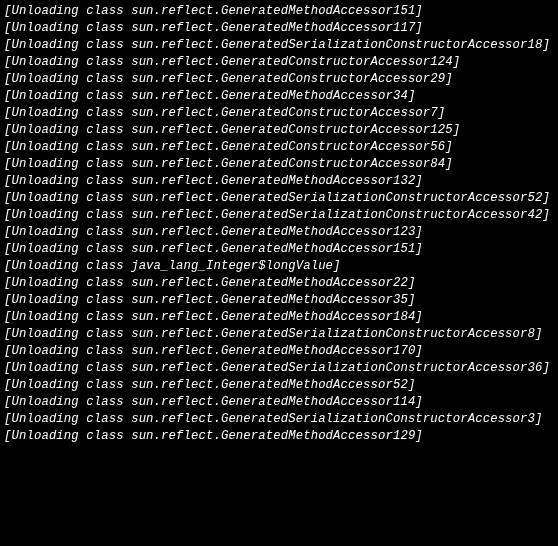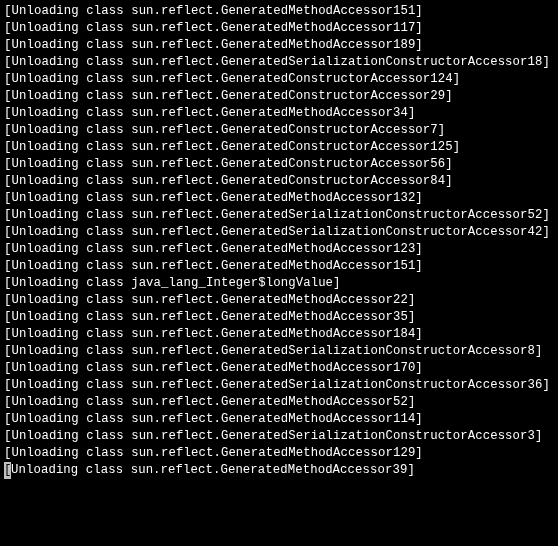--- a/index.html
+++ b/index.html
@@ -15,36 +15,36 @@
     font-size: 12.3px;
     line-height: 17px;
     color: #fff;
     background: #000;
     padding: 3px 4px;
     white-space: nowrap;
     letter-spacing: 0.1px;
   }
   .line {
     display: block;
+    font-style: italic;
   }
   .cursor-line .cursor {
     display: inline-block;
     background: #c0c0c0;
     color: #000;
     width: 7px;
     text-align: center;
   }
 </style>
 </head>
 <body>
 
 <div class="terminal" id="term">
     <div class="line">[Unloading class sun.reflect.GeneratedMethodAccessor151]</div>
     <div class="line">[Unloading class sun.reflect.GeneratedMethodAccessor117]</div>
-    <div class="line">[Unloading class sun.reflect.GeneratedMethodAccessor189]</div>
     <div class="line">[Unloading class sun.reflect.GeneratedSerializationConstructorAccessor18]</div>
     <div class="line">[Unloading class sun.reflect.GeneratedConstructorAccessor124]</div>
     <div class="line">[Unloading class sun.reflect.GeneratedConstructorAccessor29]</div>
     <div class="line">[Unloading class sun.reflect.GeneratedMethodAccessor34]</div>
     <div class="line">[Unloading class sun.reflect.GeneratedConstructorAccessor7]</div>
     <div class="line">[Unloading class sun.reflect.GeneratedConstructorAccessor125]</div>
     <div class="line">[Unloading class sun.reflect.GeneratedConstructorAccessor56]</div>
     <div class="line">[Unloading class sun.reflect.GeneratedConstructorAccessor84]</div>
     <div class="line">[Unloading class sun.reflect.GeneratedMethodAccessor132]</div>
     <div class="line">[Unloading class sun.reflect.GeneratedSerializationConstructorAccessor52]</div>
@@ -55,14 +55,13 @@
     <div class="line">[Unloading class sun.reflect.GeneratedMethodAccessor22]</div>
     <div class="line">[Unloading class sun.reflect.GeneratedMethodAccessor35]</div>
     <div class="line">[Unloading class sun.reflect.GeneratedMethodAccessor184]</div>
     <div class="line">[Unloading class sun.reflect.GeneratedSerializationConstructorAccessor8]</div>
     <div class="line">[Unloading class sun.reflect.GeneratedMethodAccessor170]</div>
     <div class="line">[Unloading class sun.reflect.GeneratedSerializationConstructorAccessor36]</div>
     <div class="line">[Unloading class sun.reflect.GeneratedMethodAccessor52]</div>
     <div class="line">[Unloading class sun.reflect.GeneratedMethodAccessor114]</div>
     <div class="line">[Unloading class sun.reflect.GeneratedSerializationConstructorAccessor3]</div>
     <div class="line">[Unloading class sun.reflect.GeneratedMethodAccessor129]</div>
-    <div class="line cursor-line"><span class="cursor">[</span><span>Unloading class sun.reflect.GeneratedMethodAccessor39]</span></div>
   </div>
 
 </body></html>

